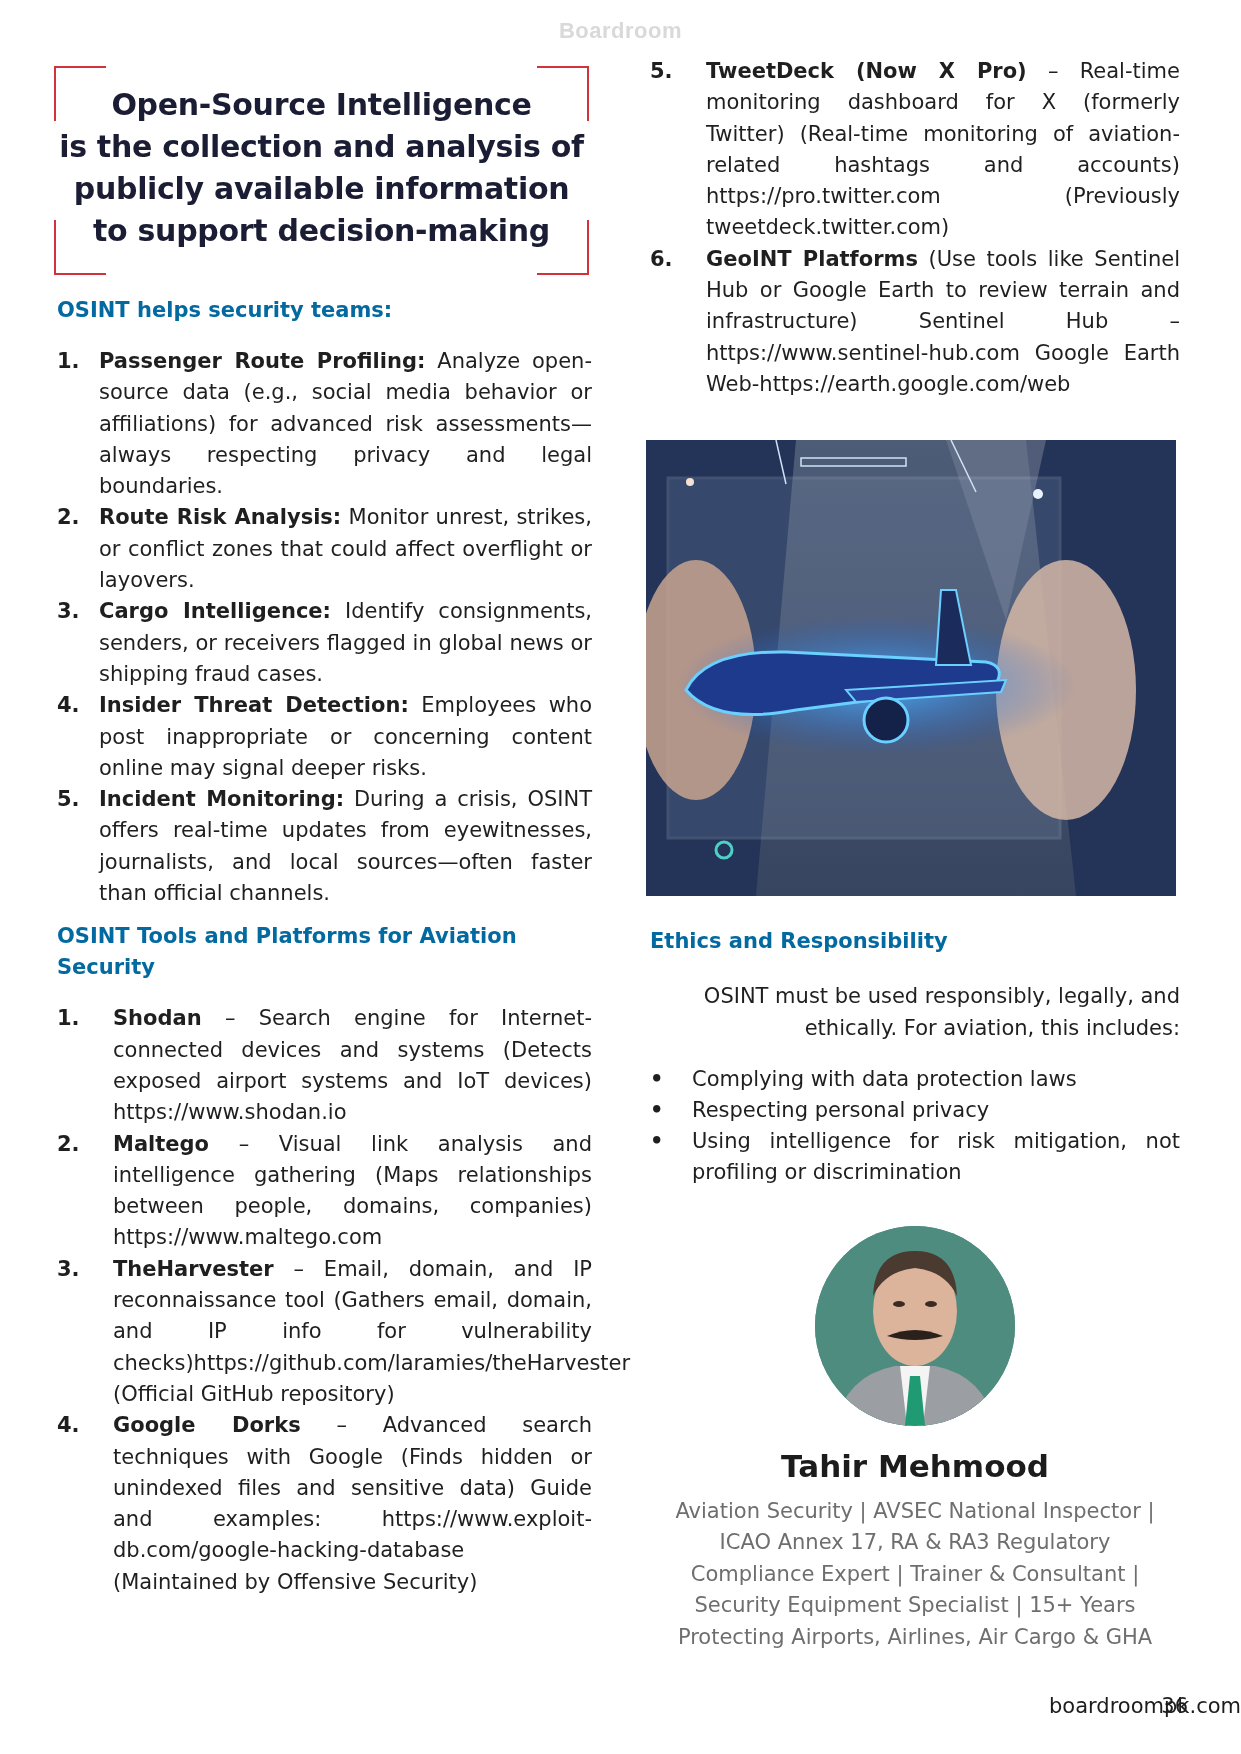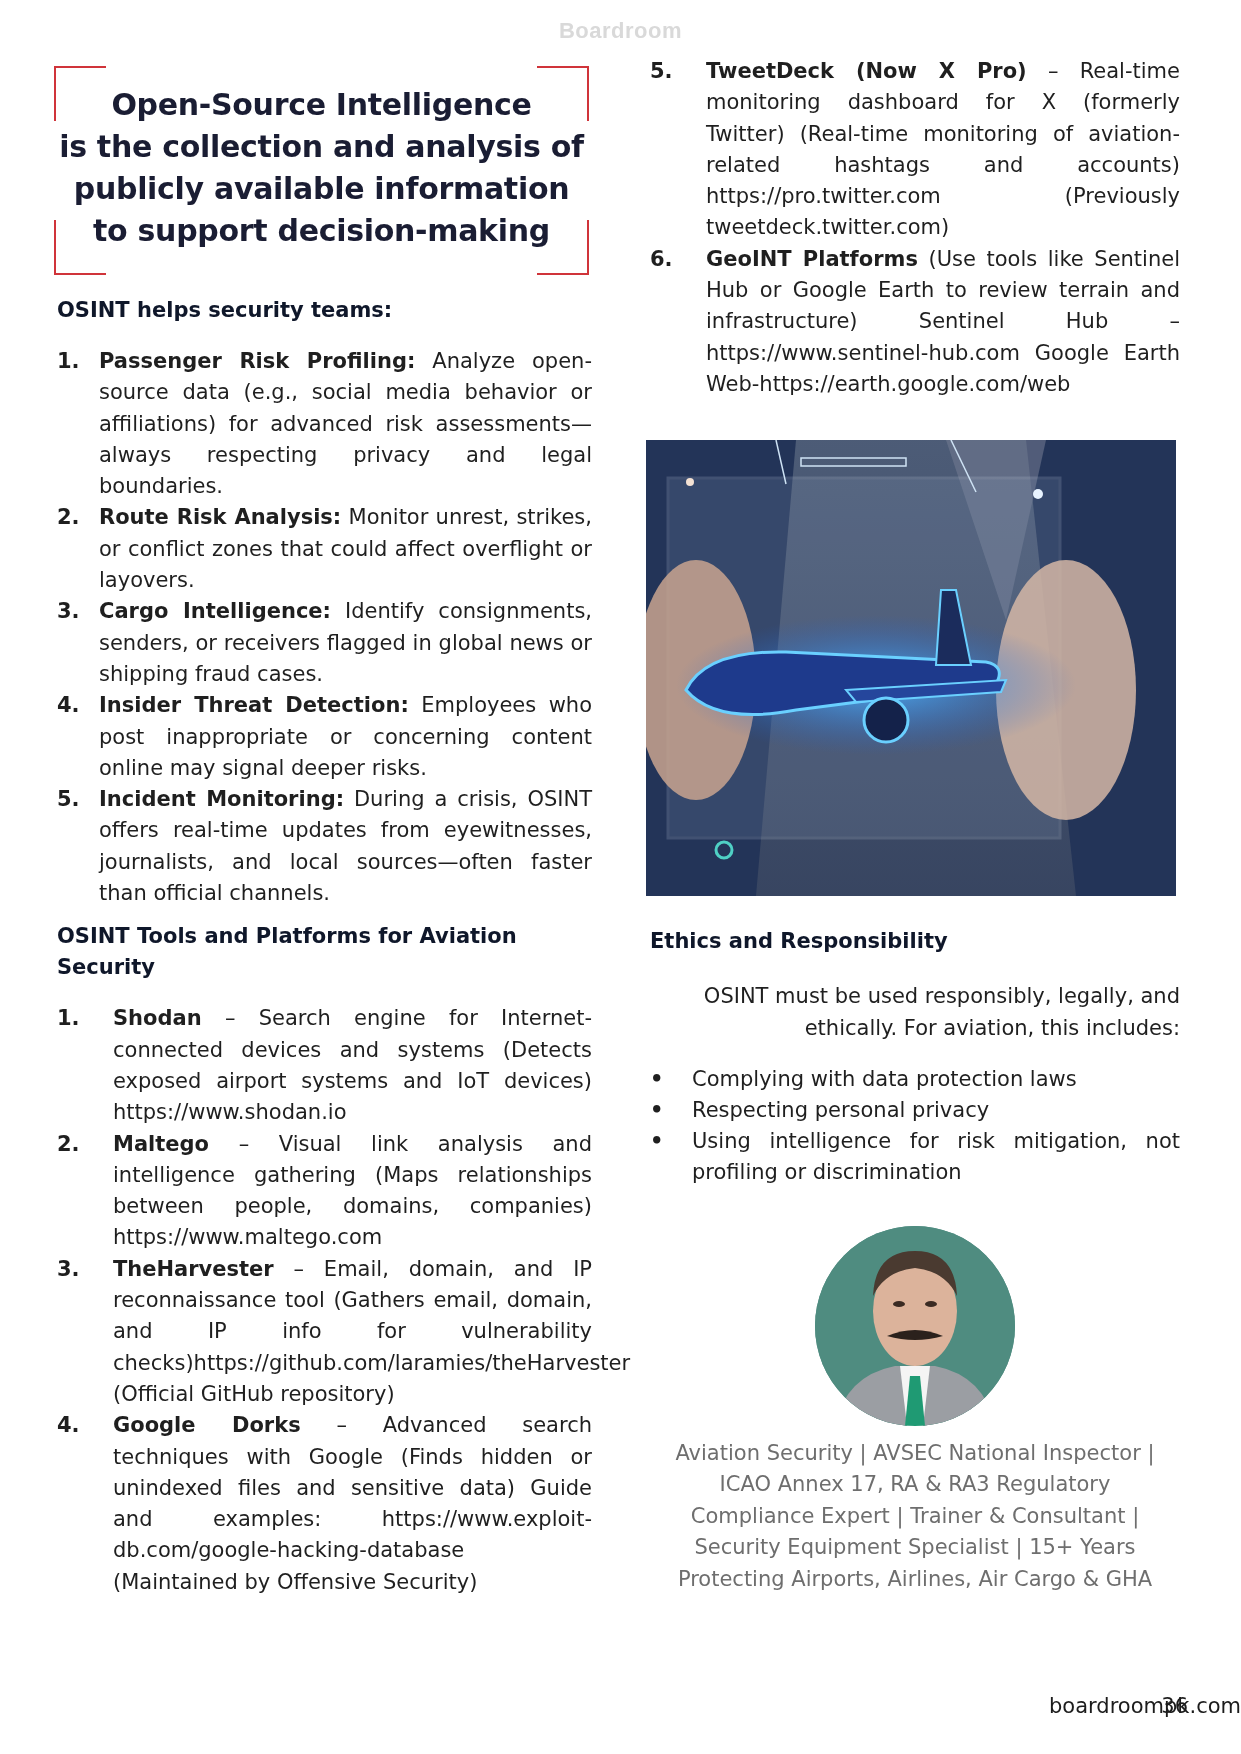--- a/index.html
+++ b/index.html
@@ -15,21 +15,21 @@
   
   .pullquote { position: relative; width: 535px; height: 215px; margin-left: -3px; }
   .bracket { position: absolute; width: 52px; height: 55px; border-color: #d0343a; border-style: solid; }
   .bracket.tl { left: 0; top: 6px; border-width: 2px 0 0 2px; }
   .bracket.tr { right: 0; top: 6px; border-width: 2px 2px 0 0; }
   .bracket.bl { left: 0; bottom: 0; border-width: 0 0 2px 2px; }
   .bracket.br { right: 0; bottom: 0; border-width: 0 2px 2px 0; }
   .pullquote-text { position: absolute; left: 0; right: 0; top: 24px; text-align: center;
     font-weight: bold; font-size: 30px; line-height: 42px; color: #1a1d33; letter-spacing: -0.3px; }
 
-  .section-heading { font-weight: bold; font-size: 21px; line-height: 31px; color: #0f172a; }
+  .section-heading { font-weight: bold; font-size: 21px; line-height: 31px; color: #0369a1; }
   .body-text { font-size: 21px; line-height: 31.3px; color: #1f1f1f; text-align: justify; }
 
   ol.num-list { list-style: none; }
   ol.num-list li { position: relative; padding-left: 42px; font-size: 21px; line-height: 31.3px; text-align: justify; color: #1f1f1f; }
   ol.num-list li .num { position: absolute; left: 0; top: 0; font-weight: bold; }
   ol.num-list li .term { font-weight: bold; }
   ol.tools li { padding-left: 56px; }
 
   ul.bullets { list-style: none; }
   ul.bullets li { position: relative; padding-left: 42px; font-size: 21px; line-height: 31px; text-align: justify; color: #1f1f1f; }
@@ -61,21 +61,21 @@
       <div>Open-Source Intelligence</div>
       <div>is the collection and analysis of</div>
       <div>publicly available information</div>
       <div>to support decision-making</div>
     </div>
   </div>
 
   <div class="section-heading" style="margin-top:20px;">OSINT helps security teams:</div>
 
   <ol class="num-list" style="margin-top:20px;">
-    <li><span class="num">1.</span><span class="term">Passenger Risk Profiling:</span><span> Analyze open-source data (e.g., social media behavior or affiliations) for advanced risk assessments—always respecting privacy and legal boundaries.</span></li>
+    <li><span class="num">1.</span><span class="term">Passenger Route Profiling:</span><span> Analyze open-source data (e.g., social media behavior or affiliations) for advanced risk assessments—always respecting privacy and legal boundaries.</span></li>
     <li><span class="num">2.</span><span class="term">Route Risk Analysis:</span><span> Monitor unrest, strikes, or conflict zones that could affect overflight or layovers.</span></li>
     <li><span class="num">3.</span><span class="term">Cargo Intelligence:</span><span> Identify consignments, senders, or receivers flagged in global news or shipping fraud cases.</span></li>
     <li><span class="num">4.</span><span class="term">Insider Threat Detection:</span><span> Employees who post inappropriate or concerning content online may signal deeper risks.</span></li>
     <li><span class="num">5.</span><span class="term">Incident Monitoring:</span><span> During a crisis, OSINT offers real-time updates from eyewitnesses, journalists, and local sources—often faster than official channels.</span></li>
   </ol>
 
   <div class="section-heading" style="margin-top:12px; width:470px;">OSINT Tools and Platforms for Aviation Security</div>
 
   <ol class="num-list tools" style="margin-top:20px;">
     <li><span class="num">1.</span><span class="term">Shodan</span><span> – Search engine for Internet-connected devices and systems (Detects exposed airport systems and IoT devices) https://www.shodan.io</span></li>
@@ -138,20 +138,21 @@
         <path d="M20 200 Q30 150 80 140 L120 140 Q170 150 180 200 Z" fill="#9b9ea3"></path>
         <path d="M85 140 L115 140 L108 200 L92 200 Z" fill="#f4f4f4"></path>
         <path d="M95 150 L105 150 L110 200 L90 200 Z" fill="#1f9a73"></path>
         <ellipse cx="100" cy="85" rx="42" ry="55" fill="#dcb39b"></ellipse>
         <path d="M58 70 Q60 25 100 25 Q140 25 142 70 Q130 45 100 42 Q70 45 58 70 Z" fill="#4a3a30"></path>
         <path d="M72 110 Q100 98 128 110 Q100 118 72 110 Z" fill="#2b211c"></path>
         <ellipse cx="84" cy="78" rx="6" ry="3" fill="#3a2a22"></ellipse>
         <ellipse cx="116" cy="78" rx="6" ry="3" fill="#3a2a22"></ellipse>
       </svg>
     </div>
+    <div class="author-name">Tahir Mehmood</div>
     <div class="author-bio">
       <div>Aviation Security | AVSEC National Inspector |</div>
       <div>ICAO Annex 17, RA &amp; RA3 Regulatory</div>
       <div>Compliance Expert | Trainer &amp; Consultant |</div>
       <div>Security Equipment Specialist | 15+ Years</div>
       <div>Protecting Airports, Airlines, Air Cargo &amp; GHA</div>
     </div>
   </div>
 </div>
 

